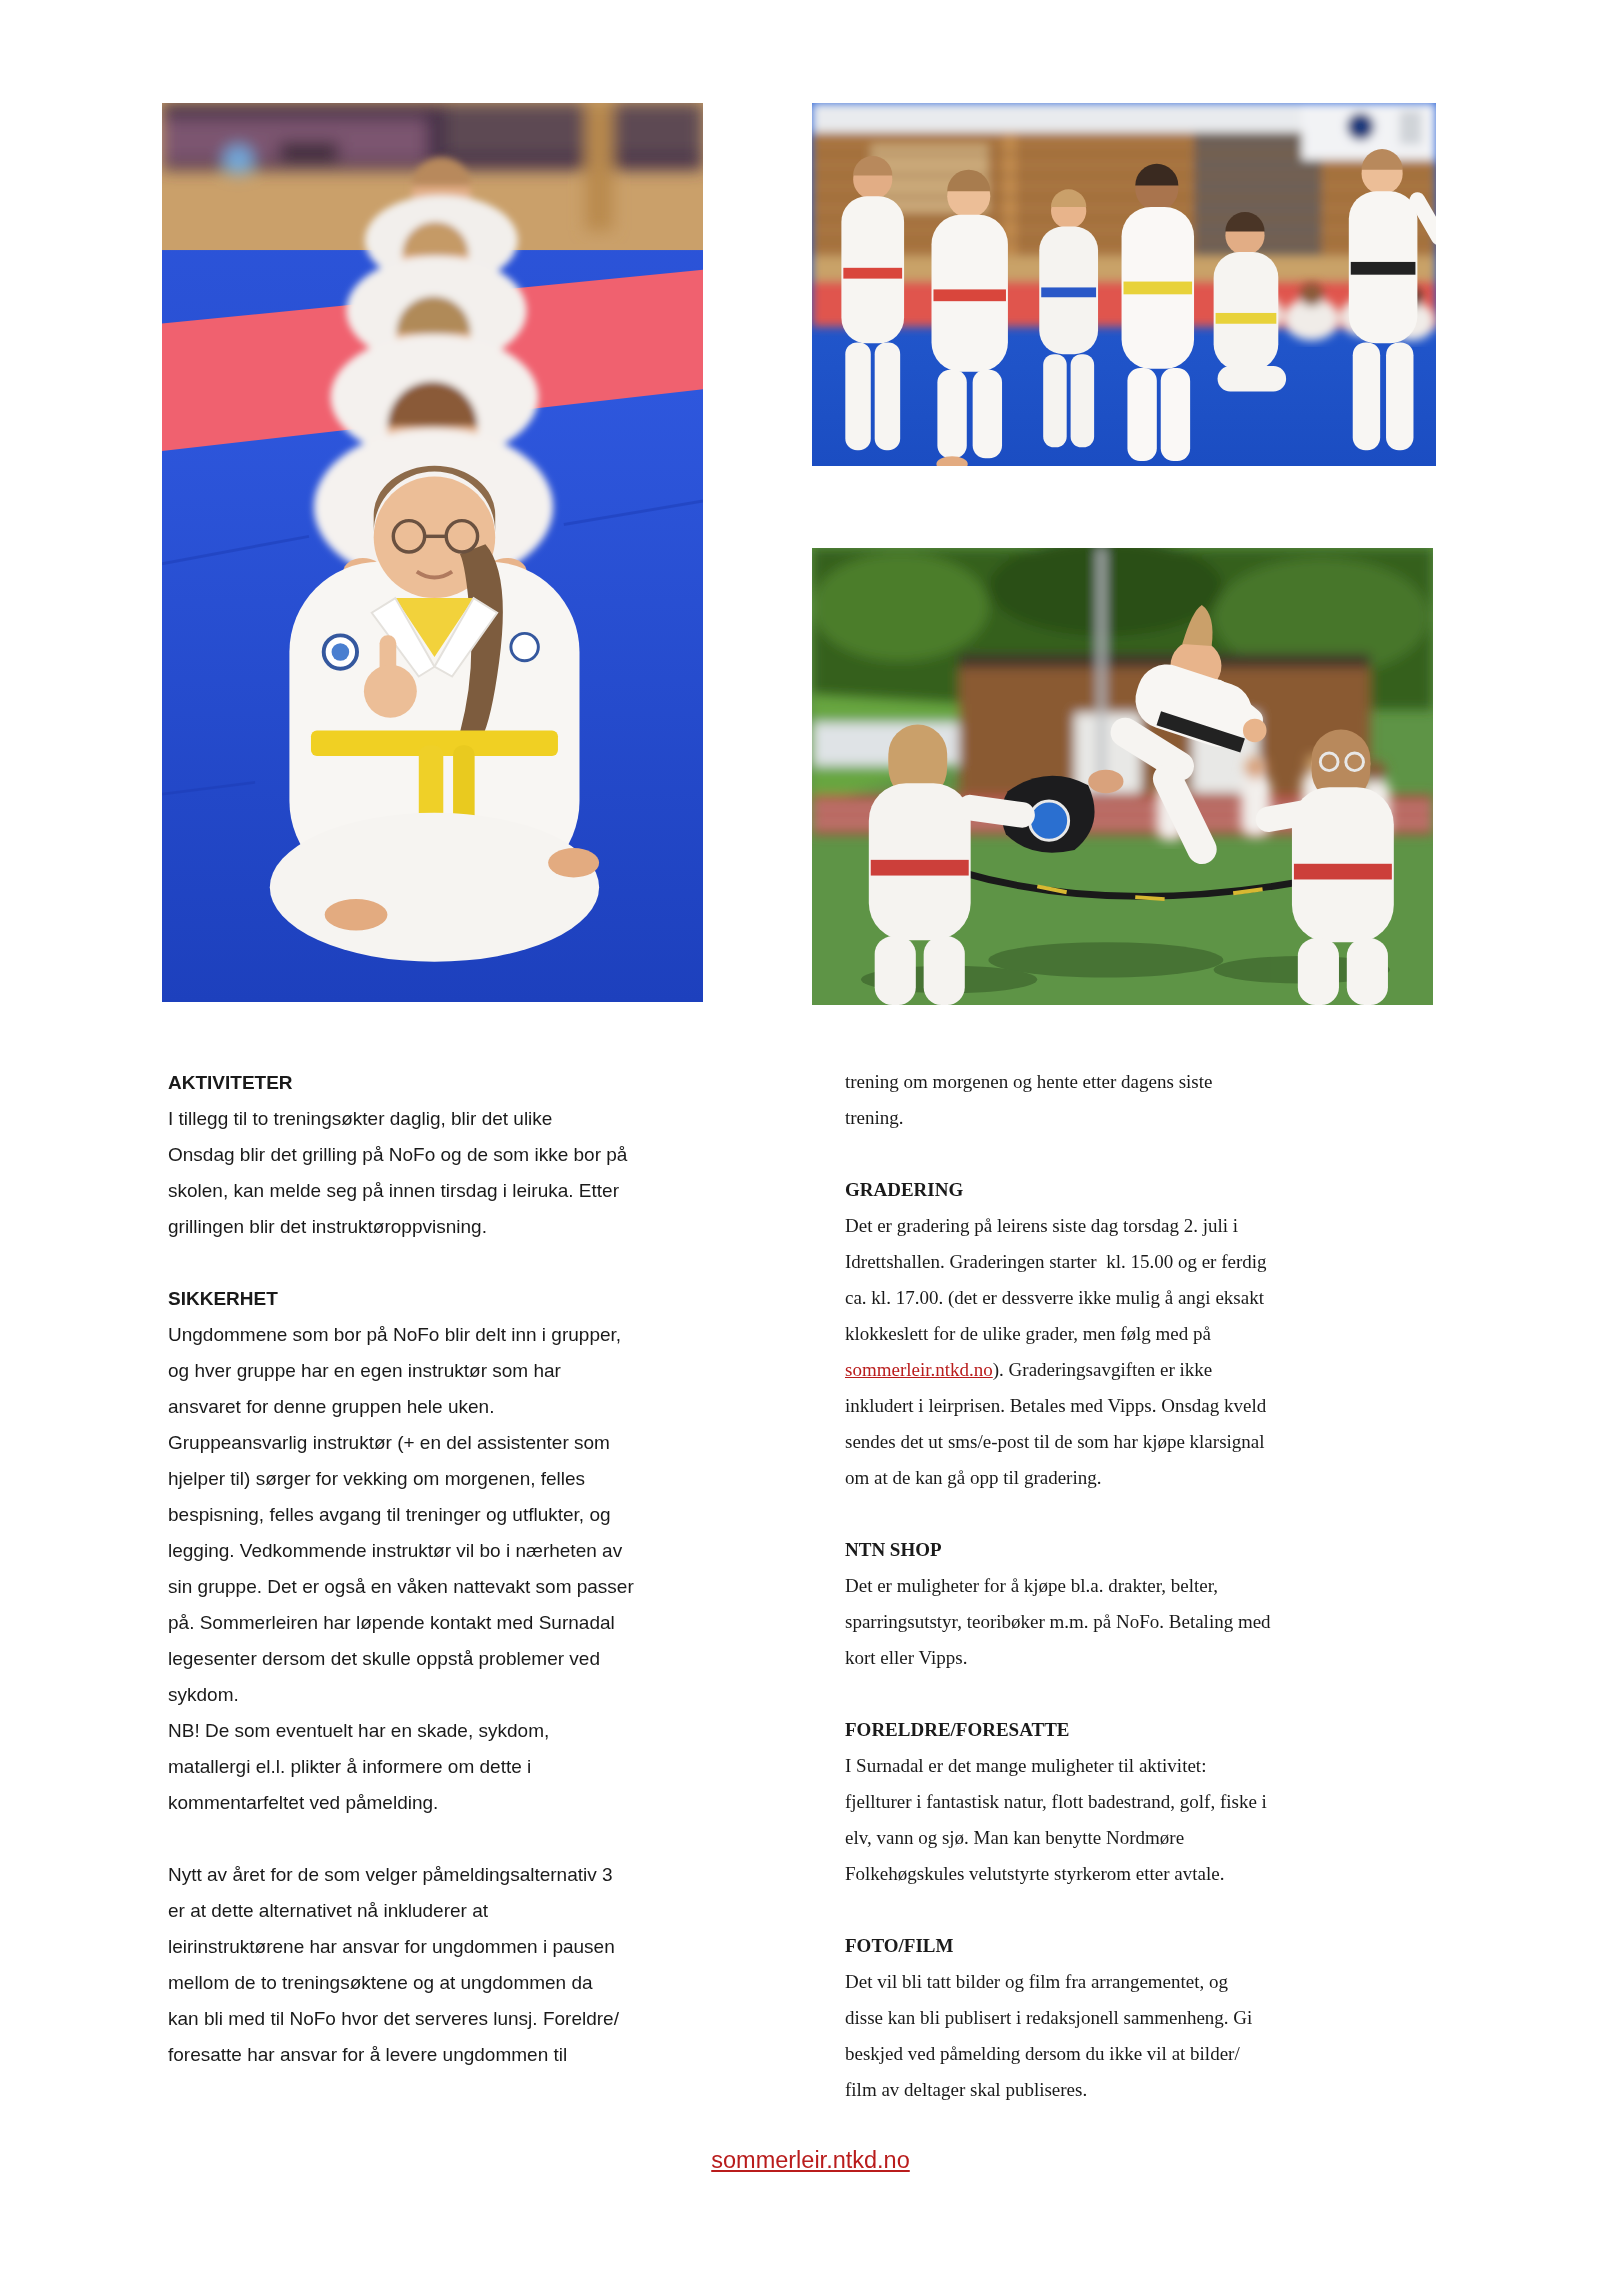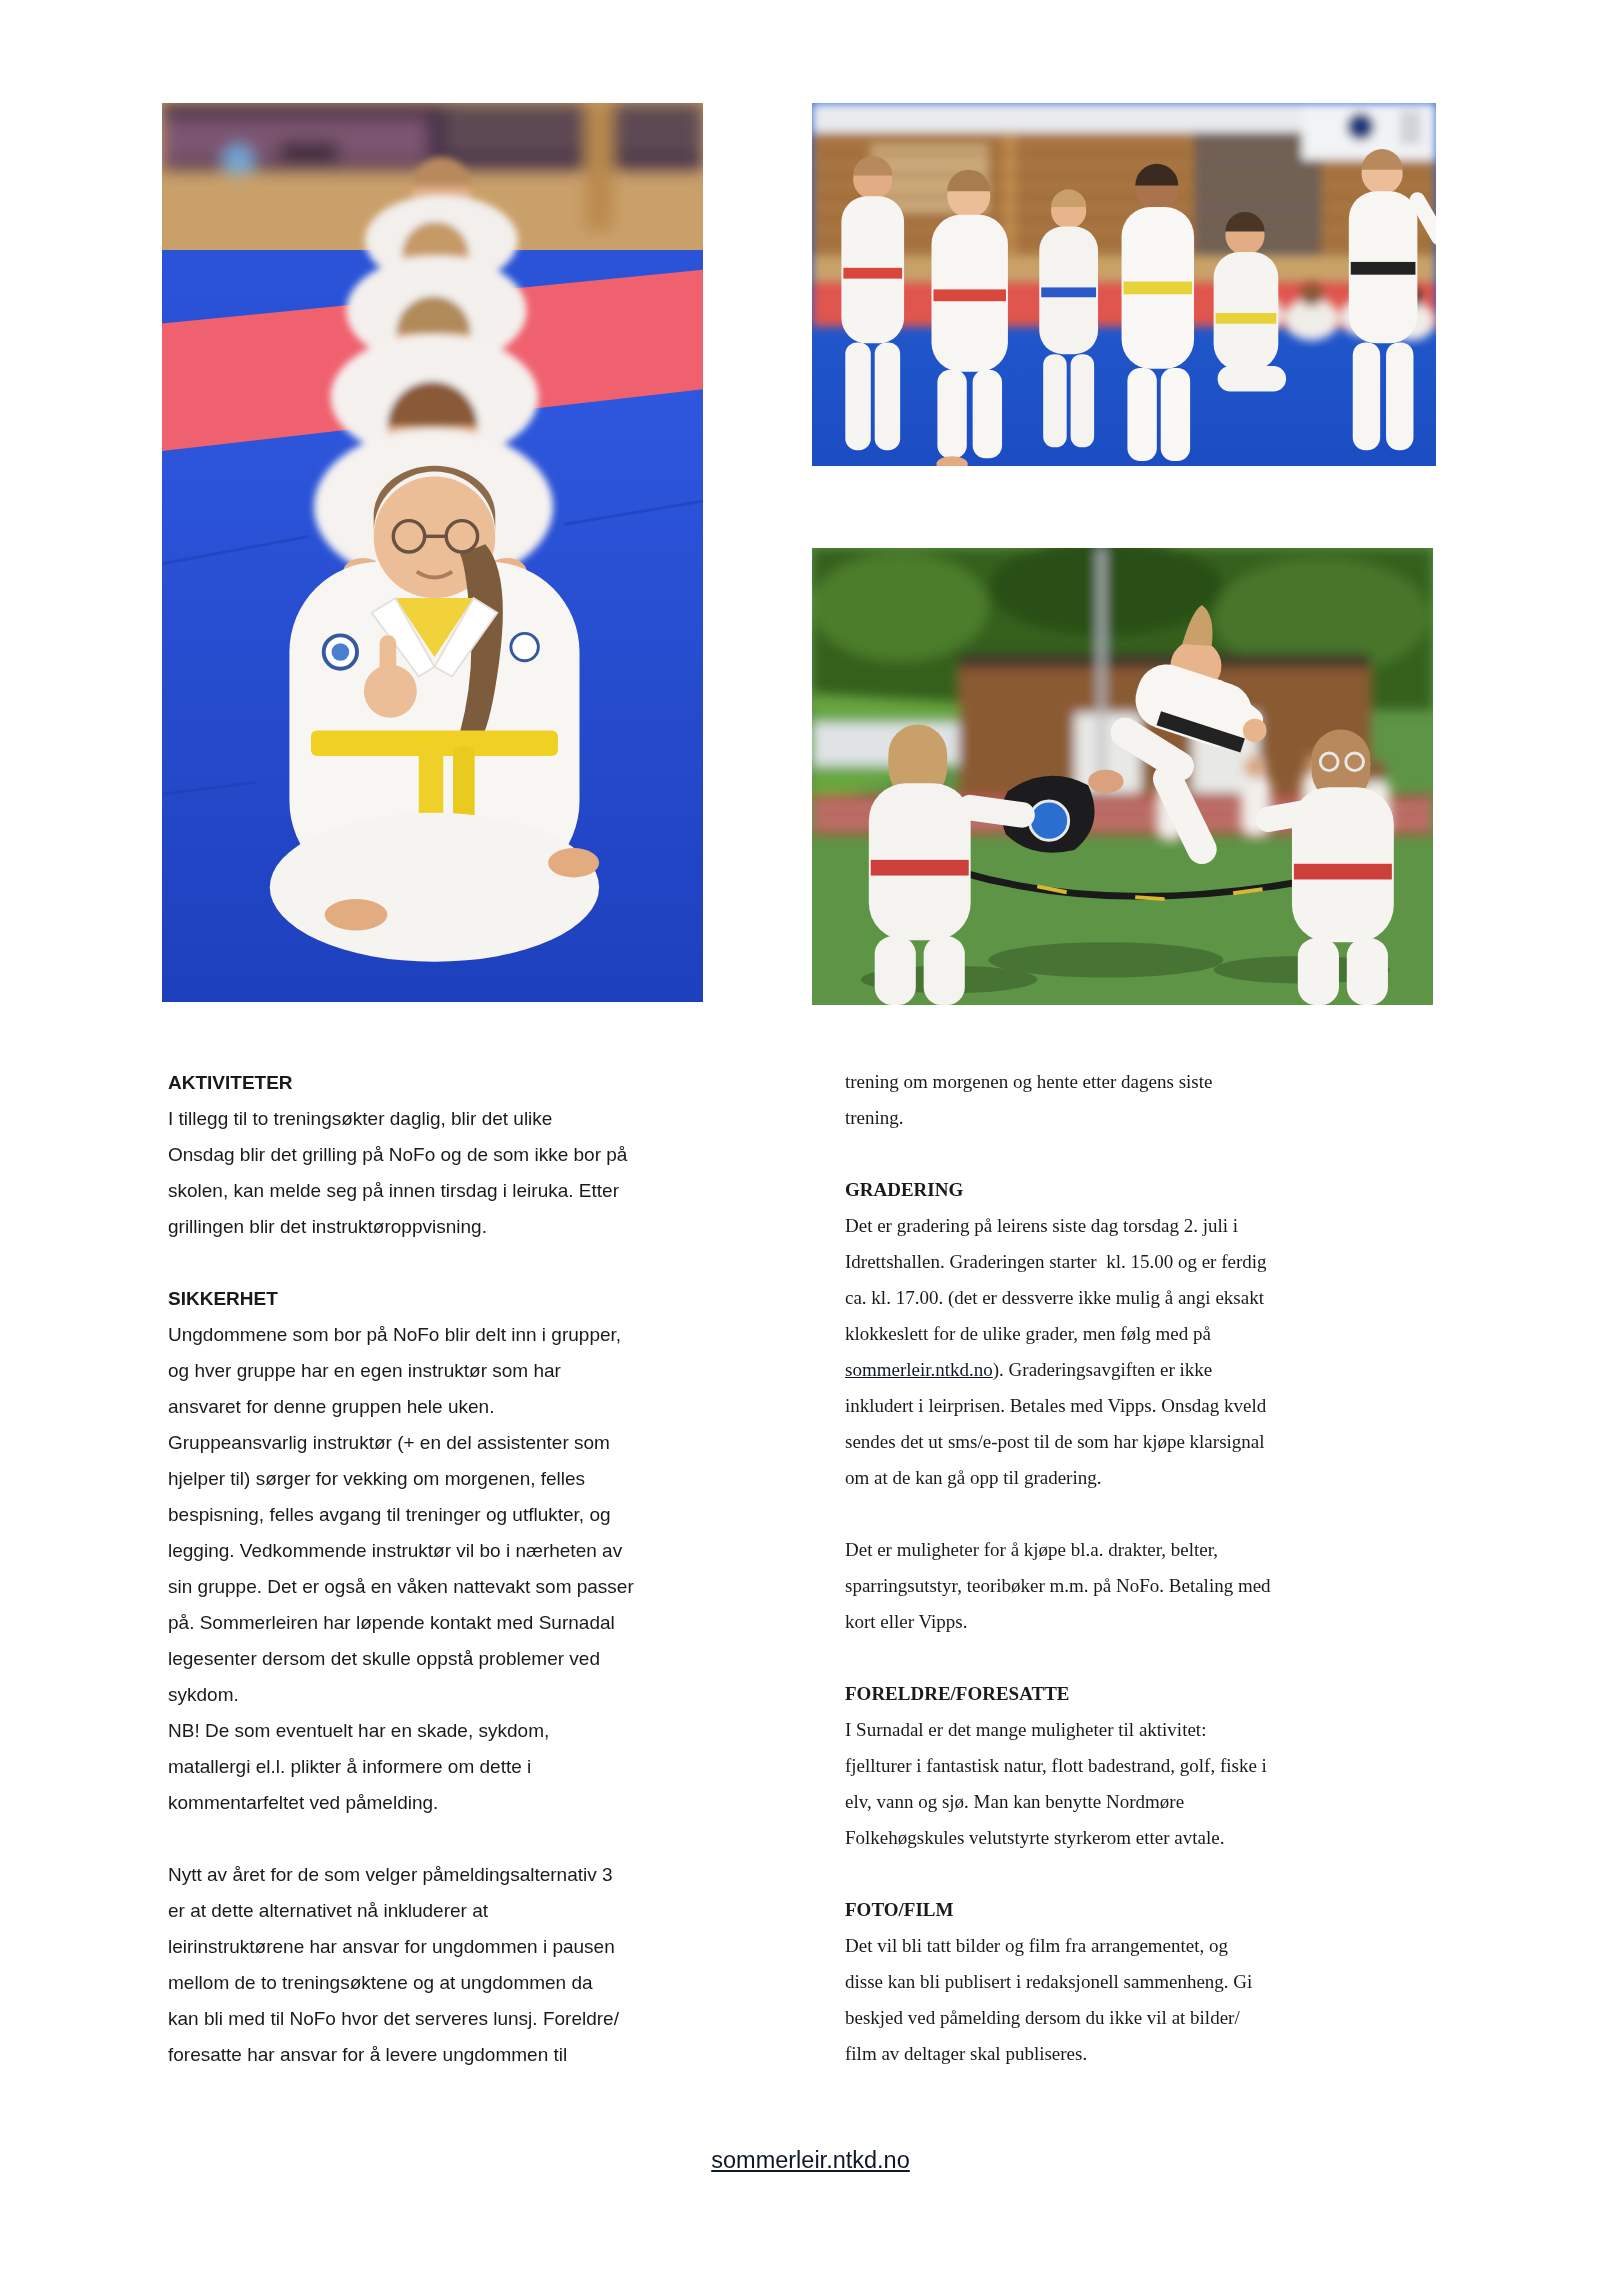--- a/index.html
+++ b/index.html
@@ -11,21 +11,21 @@
   .photo{position:absolute;display:block;}
   .photo1{left:162px;top:103px;width:541px;height:899px;}
   .photo2{left:812px;top:103px;width:624px;height:363px;}
   .photo3{left:812px;top:548px;width:621px;height:457px;}
   .col{position:absolute;font-size:19px;line-height:36px;}
   .col-left{left:168px;top:1065px;width:647px;}
   .col-right{left:845px;top:1064px;width:647px;font-family:Liberation Serif, serif;}
   .block{margin-bottom:36px;}
   .heading{font-weight:bold;}
   .line{white-space:pre;}
-  a.inline-link,a.footer-link{color:#0f172a;text-decoration:underline;cursor:pointer;}
+  a.inline-link,a.footer-link{color:#b91c1c;text-decoration:underline;cursor:pointer;}
   .footer{position:absolute;left:0;top:2143px;width:1621px;text-align:center;
     font-size:23.5px;line-height:35px;}
 </style>
 </head>
 <body>
 
 <svg class="photo photo1" viewBox="0 0 552 917" preserveAspectRatio="none">
   <defs>
     <linearGradient id="p1blue" x1="0" y1="0" x2="0" y2="1">
       <stop offset="0" stop-color="#2e57dd"></stop>
@@ -314,20 +314,21 @@
       <div class="line"><span>Det er gradering på leirens siste dag torsdag 2. juli i</span></div>
       <div class="line"><span>Idrettshallen. Graderingen starter  kl. 15.00 og er ferdig</span></div>
       <div class="line"><span>ca. kl. 17.00. (det er dessverre ikke mulig å angi eksakt</span></div>
       <div class="line"><span>klokkeslett for de ulike grader, men følg med på</span></div>
       <div class="line"><a href="#" class="inline-link">sommerleir.ntkd.no</a><span>). Graderingsavgiften er ikke</span></div>
       <div class="line"><span>inkludert i leirprisen. Betales med Vipps. Onsdag kveld</span></div>
       <div class="line"><span>sendes det ut sms/e-post til de som har kjøpe klarsignal</span></div>
       <div class="line"><span>om at de kan gå opp til gradering.</span></div>
     </div>
     <div class="block">
+      <div class="heading line">NTN SHOP</div>
       <div class="line"><span>Det er muligheter for å kjøpe bl.a. drakter, belter,</span></div>
       <div class="line"><span>sparringsutstyr, teoribøker m.m. på NoFo. Betaling med</span></div>
       <div class="line"><span>kort eller Vipps.</span></div>
     </div>
     <div class="block">
       <div class="heading line">FORELDRE/FORESATTE</div>
       <div class="line"><span>I Surnadal er det mange muligheter til aktivitet:</span></div>
       <div class="line"><span>fjellturer i fantastisk natur, flott badestrand, golf, fiske i</span></div>
       <div class="line"><span>elv, vann og sjø. Man kan benytte Nordmøre</span></div>
       <div class="line"><span>Folkehøgskules velutstyrte styrkerom etter avtale.</span></div>

